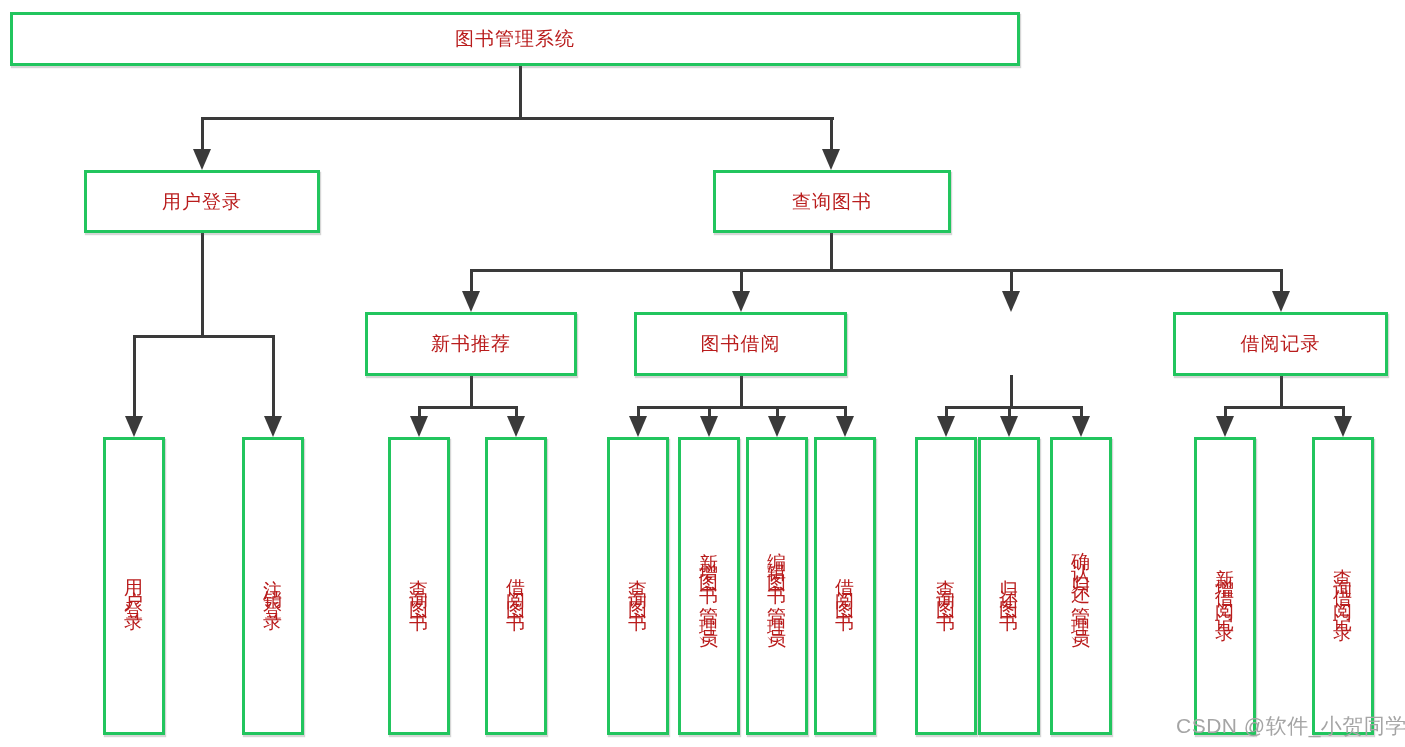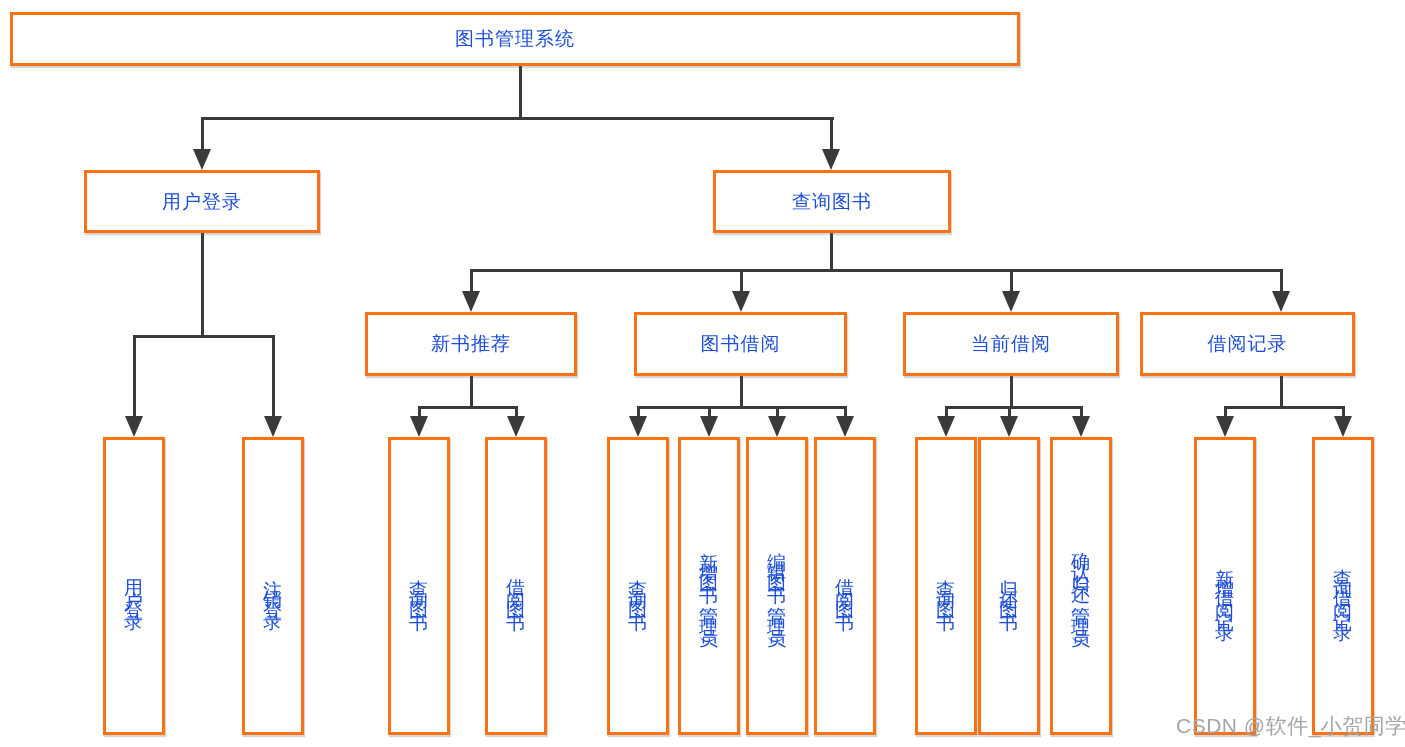--- a/index.html
+++ b/index.html
@@ -3,34 +3,34 @@
 <meta charset="utf-8">
 <style>
   html,body { margin:0; padding:0; background:#ffffff; }
   .canvas {
     position:relative; width:1405px; height:747px; background:#ffffff;
     font-family:"Liberation Sans","DejaVu Sans",sans-serif; overflow:hidden;
   }
   
   .box {
     position:absolute; box-sizing:border-box;
-    border:3px solid #f97316; background:#ffffff;
+    border:3px solid #22c55e; background:#ffffff;
     display:flex; align-items:center; justify-content:center;
-    color:#1d4ed8; font-size:19px; letter-spacing:1px;
+    color:#b91c1c; font-size:19px; letter-spacing:1px;
     box-shadow:1px 2px 1px rgba(90,90,90,0.25);
     text-align:center;
   }
   .box-root { left:10px; top:12px; width:1010px; height:54px; }
   .box-l2a  { left:84px;  top:170px; width:236px; height:63px; }
   .box-l2b  { left:713px; top:170px; width:238px; height:63px; }
   .box-l3   { top:312px; height:64px; }
   .box-l3a { left:365px;  width:212px; }
   .box-l3b { left:634px;  width:213px; }
   .box-l3c { left:903px;  width:216px; }
-  .box-l3d { left:1140px; width:215px; }
+  .box-l3d { left:1173px; width:215px; }
   .vbox { top:437px; width:62px; height:298px; }
   .vbox span {
     writing-mode:vertical-rl; text-orientation:mixed;
     letter-spacing:11px; line-height:1; white-space:nowrap;
   }
   .vb1  { left:103px; }  .vb2  { left:242px; }
   .vb3  { left:388px; }  .vb4  { left:485px; }
   .vb5  { left:607px; }  .vb6  { left:678px; }
   .vb7  { left:746px; }  .vb8  { left:814px; }
   .vb9  { left:915px; }  .vb10 { left:978px; }
@@ -124,23 +124,20 @@
   <div class="box box-l2b">
     <span>查询图书</span>
   </div>
 
   <div class="box box-l3 box-l3a">
     <span>新书推荐</span>
   </div>
   <div class="box box-l3 box-l3b">
     <span>图书借阅</span>
   </div>
-  <div class="box box-l3 box-l3c">
-    <span>当前借阅</span>
-  </div>
   <div class="box box-l3 box-l3d">
     <span>借阅记录</span>
   </div>
 
   <div class="box vbox vb1">
     <span>用户登录</span>
   </div>
   <div class="box vbox vb2">
     <span>注销登录</span>
   </div>

